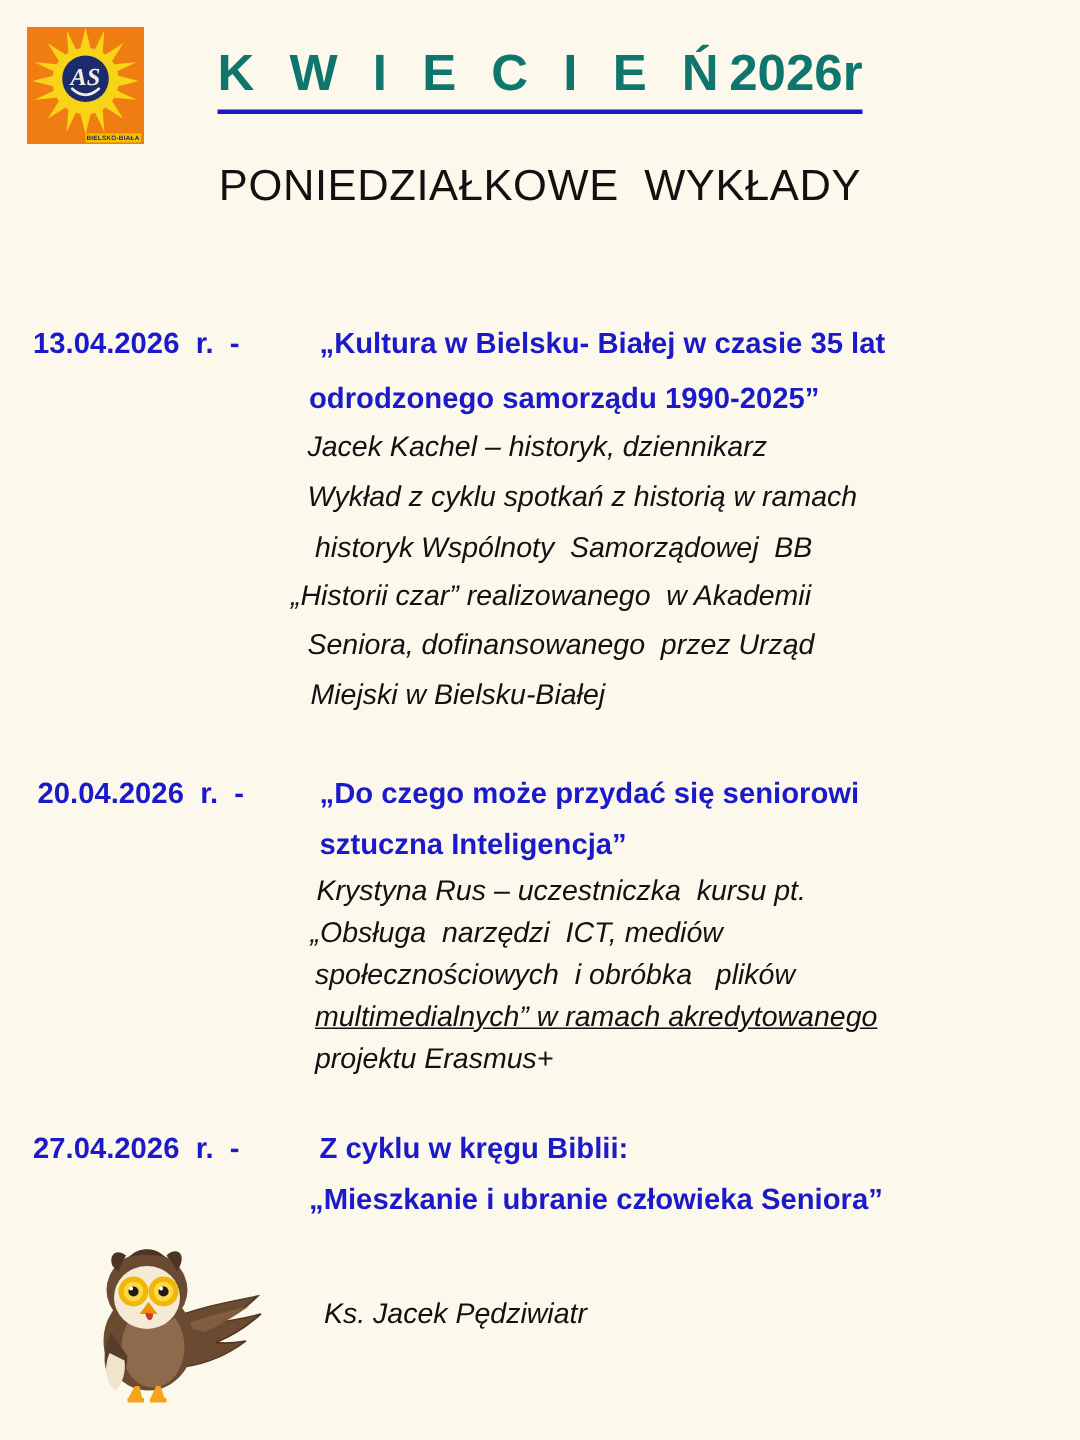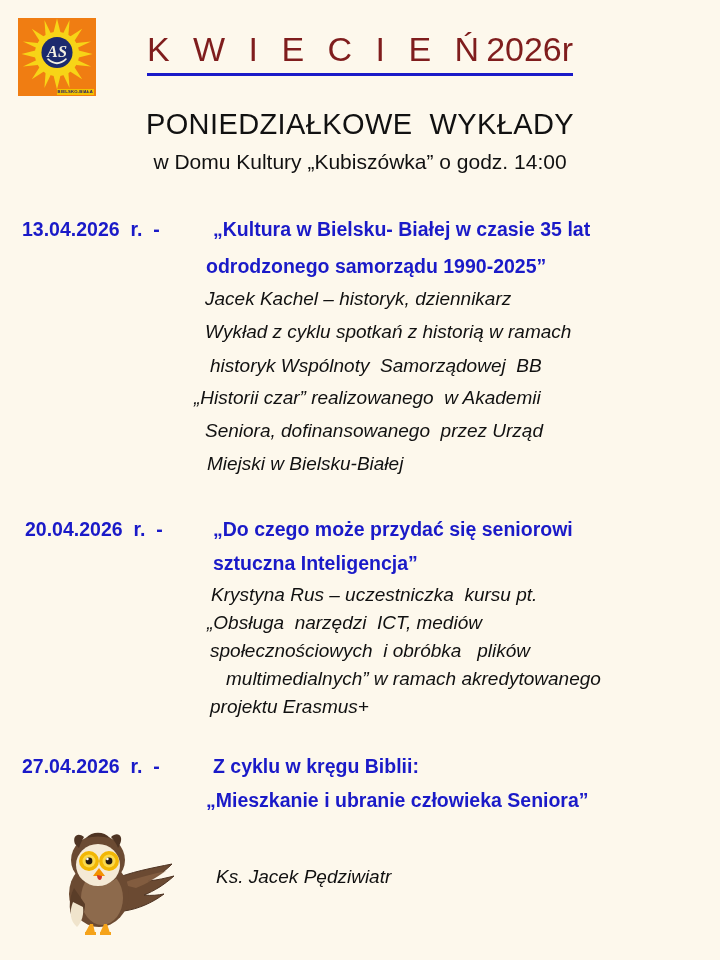--- a/index.html
+++ b/index.html
@@ -56,22 +56,22 @@
   }
 
   
   .month-title {
     position: absolute;
     left: 0;
     top: 30px;
     width: 720px;
     text-align: center;
     font-size: 34px;
-    font-weight: normal;
-    color: #7f1d1d;
+    font-weight: bold;
+    color: #0f766e;
     white-space: pre;
   }
   .month-title .mname {
     letter-spacing: 7px;
     border-bottom: 3px solid #1a1ac8;
     padding-bottom: 5px;
   }
   .month-title .myear {
     letter-spacing: 0px;
     border-bottom: 3px solid #1a1ac8;
@@ -169,42 +169,41 @@
       <circle cx="50" cy="48" r="21" fill="#1c2a6e"></circle>
       <text x="50" y="54" text-anchor="middle" font-family="Liberation Serif, serif" font-size="22" font-style="italic" font-weight="bold" fill="#f2efe2">AS</text>
       <path d="M38 57 Q50 68 62 57" stroke="#f2efe2" stroke-width="2.4" fill="none" stroke-linecap="round"></path>
     </svg>
     <span class="logo-badge-text">BIELSKO-BIAŁA</span>
   </div>
 
   <div class="month-title"><span class="mname">K W I E C I E Ń</span><span class="myear">2026r</span></div>
 
   <div class="subtitle-main">PONIEDZIAŁKOWE  WYKŁADY</div>
-  <div class="subtitle-sub">w Domu Kultury „Kubiszówka” o godz. 14:00</div>
 
   <div class="entry">
     <div class="entry-date" style="left:22px;  top:218px;">13.04.2026  r.  -</div>
     <div class="entry-title-line" style="left:213px; top:218px;">„Kultura w Bielsku- Białej w czasie 35 lat</div>
     <div class="entry-title-line" style="left:206px; top:255px;">odrodzonego samorządu 1990-2025”</div>
     <div class="entry-detail-line" style="left:205px; top:288px;">Jacek Kachel – historyk, dziennikarz</div>
     <div class="entry-detail-line" style="left:205px; top:321px;">Wykład z cyklu spotkań z historią w ramach</div>
     <div class="entry-detail-line" style="left:210px; top:355px;">historyk Wspólnoty  Samorządowej  BB</div>
     <div class="entry-detail-line" style="left:194px; top:387px;">„Historii czar” realizowanego  w Akademii</div>
     <div class="entry-detail-line" style="left:205px; top:420px;">Seniora, dofinansowanego  przez Urząd</div>
     <div class="entry-detail-line" style="left:207px; top:453px;">Miejski w Bielsku-Białej</div>
   </div>
 
   <div class="entry">
     <div class="entry-date" style="left:25px;  top:518px;">20.04.2026  r.  -</div>
     <div class="entry-title-line" style="left:213px; top:518px;">„Do czego może przydać się seniorowi</div>
     <div class="entry-title-line" style="left:213px; top:552px;">sztuczna Inteligencja”</div>
     <div class="entry-detail-line" style="left:211px; top:584px;">Krystyna Rus – uczestniczka  kursu pt.</div>
     <div class="entry-detail-line" style="left:207px; top:612px;">„Obsługa  narzędzi  ICT, mediów</div>
     <div class="entry-detail-line" style="left:210px; top:640px;text-align:right;">społecznościowych  i obróbka   plików</div>
-    <div class="entry-detail-line" style="left:226px; top:668px;">multimedialnych” w ramach akredytowanego</div>
+    <div class="entry-detail-line" style="left:210px; top:668px;text-decoration:underline;">multimedialnych” w ramach akredytowanego</div>
     <div class="entry-detail-line" style="left:210px; top:696px;">projektu Erasmus+</div>
   </div>
 
   <div class="entry">
     <div class="entry-date" style="left:22px;  top:755px;">27.04.2026  r.  -</div>
     <div class="entry-title-line" style="left:213px; top:755px;">Z cyklu w kręgu Biblii:</div>
     <div class="entry-title-line" style="left:206px; top:789px;">„Mieszkanie i ubranie człowieka Seniora”</div>
     <div class="entry-detail-line" style="left:216px; top:866px;">Ks. Jacek Pędziwiatr</div>
   </div>
 

